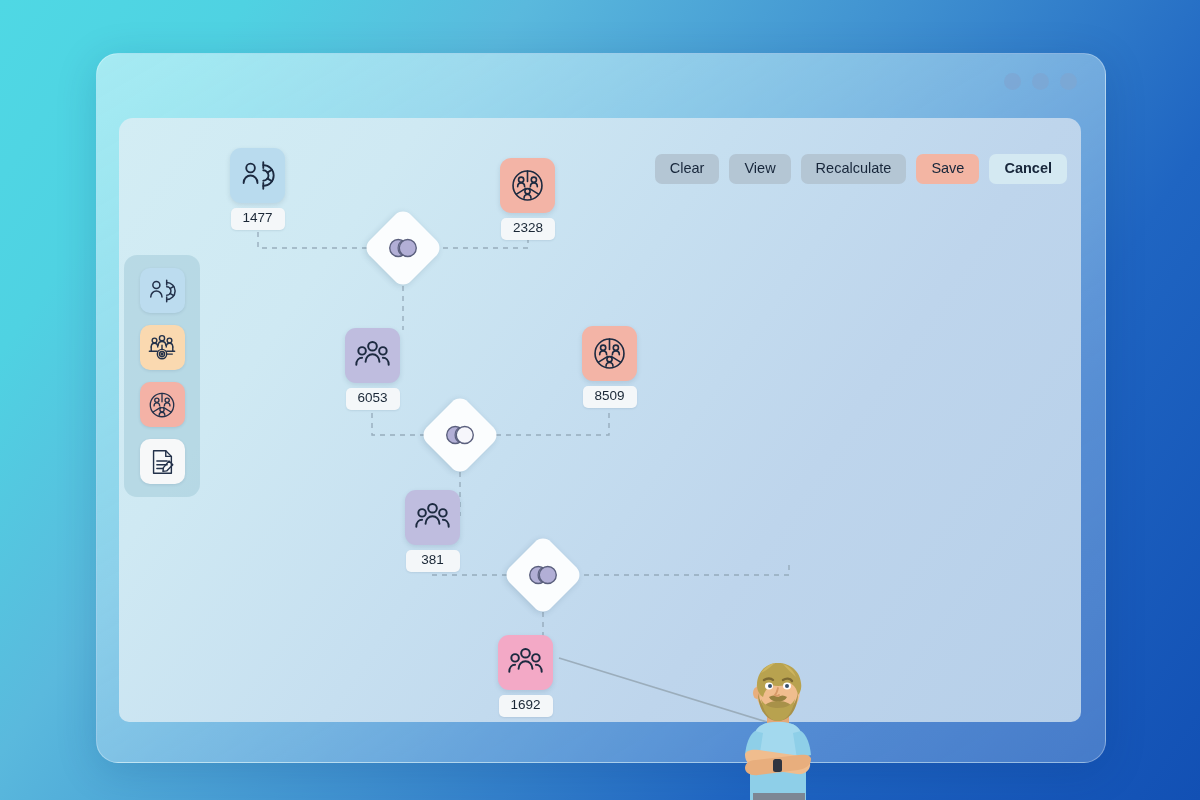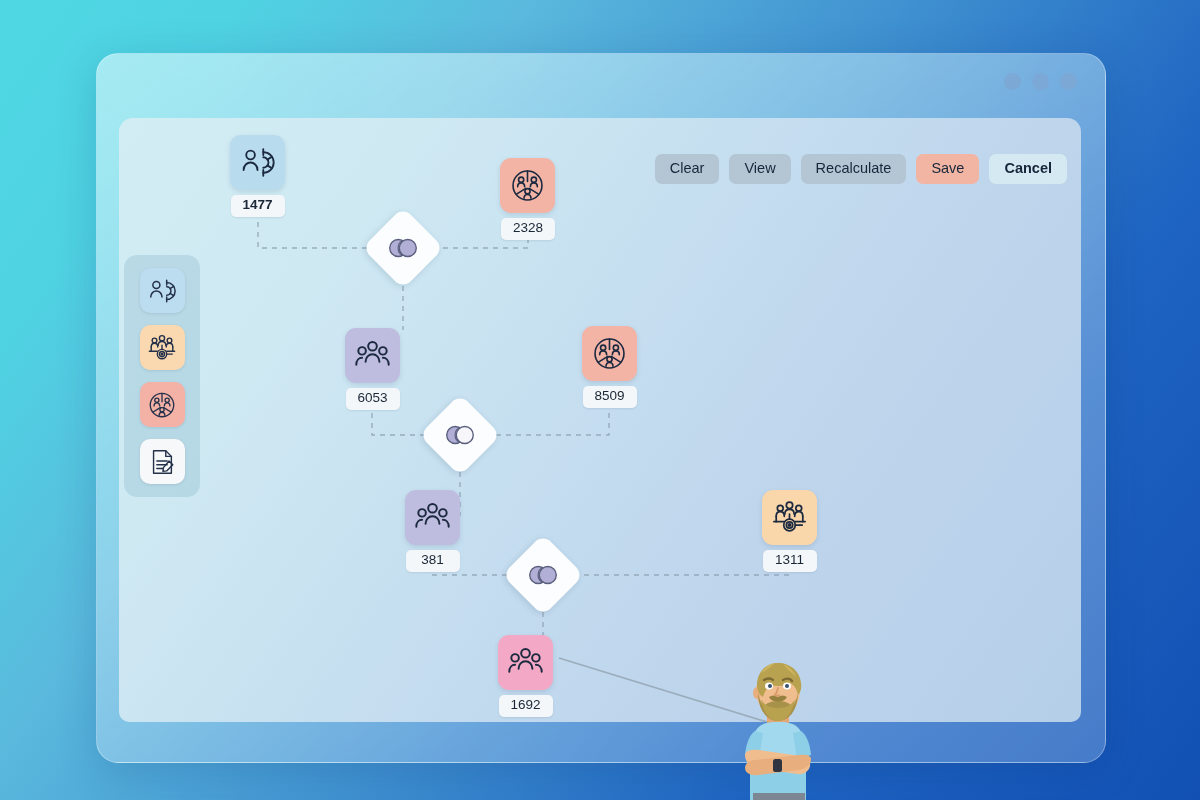--- a/index.html
+++ b/index.html
@@ -306,21 +306,21 @@
         <path d="M313 447 L313 457 L406 457"></path>
         <path d="M670 447 L670 457 L450 457"></path>
         <path d="M424 484 L424 520"></path>
       </g>
 
       <path d="M440 540 L700 620" stroke="#97a8b6" stroke-width="1.8" fill="none" opacity="0.9"></path>
     </svg>
 
     <div id="graph">
 
-      <div class="node" style="left:111px; top:17px;font-weight:bold;">
+      <div class="node" style="left:111px; top:30px;">
         <div class="node-box" style="background:#b9dbee">
           <span>
             <svg viewBox="0 0 64 64" fill="none" stroke="#1c2a40" stroke-width="3.2" stroke-linecap="round" stroke-linejoin="round">
               <circle cx="20" cy="19" r="7.5"></circle>
               <path d="M8 45c0-8 6-13 12-13s12 5 12 13"></path>
               <path d="M42 14a18 18 0 0 1 0 36"></path>
               <path d="M42 9v10M42 45v10M57 22l-8 5M57 42l-8-5"></path>
               <path d="M42 23a9 9 0 0 1 0 18"></path>
             </svg>
           </span>
@@ -411,40 +411,20 @@
               <circle cx="14" cy="24" r="6.5"></circle>
               <path d="M4 48c0-7.5 4.5-12 10-12"></path>
               <circle cx="50" cy="24" r="6.5"></circle>
               <path d="M60 48c0-7.5-4.5-12-10-12"></path>
             </svg>
           </span>
         </div>
         <div class="node-label">381</div>
       </div>
 
-      <div class="node" style="left:643px; top:372px;">
-        <div class="node-box" style="background:#fad6ab">
-          <span>
-            <svg viewBox="0 0 64 64" fill="none" stroke="#1c2a40" stroke-width="3" stroke-linecap="round" stroke-linejoin="round">
-              <circle cx="32" cy="11" r="5.5"></circle>
-                <path d="M24 26c0-5 3.5-8 8-8s8 3 8 8"></path>
-              <circle cx="16" cy="16" r="5"></circle>
-                <path d="M9 30c0-5 3-8 7-8s7 3 7 8"></path>
-              <circle cx="48" cy="16" r="5"></circle>
-                <path d="M41 30c0-5 3-8 7-8s7 3 7 8"></path>
-              <circle cx="32" cy="45" r="10"></circle>
-                <circle cx="32" cy="45" r="5.5"></circle>
-                <circle cx="32" cy="45" r="1.8" fill="#1c2a40"></circle>
-              <path d="M9 30v9h13M55 30v9H42M32 26v9"></path>
-              <path d="M5 39h4M55 39h4M42 45h12"></path>
-            </svg>
-          </span>
-        </div>
-        <div class="node-label">1311</div>
-      </div>
 
       <div class="junction" style="left:395px; top:428px;">
         <div class="dia"></div>
         <div class="glyph">
           <svg viewBox="0 0 64 48">
             <circle cx="23" cy="24" r="16" fill="#b2afd6" stroke="#5a5f7d" stroke-width="2.6"></circle>
             <circle cx="41" cy="24" r="16" fill="#b2afd6" stroke="#5a5f7d" stroke-width="2.6"></circle>
             <path d="M32 9.5a16 16 0 0 0 0 29 16 16 0 0 1 0-29z" fill="#f6f6fb" stroke="#5a5f7d" stroke-width="2.2"></path>
           </svg>
         </div>

